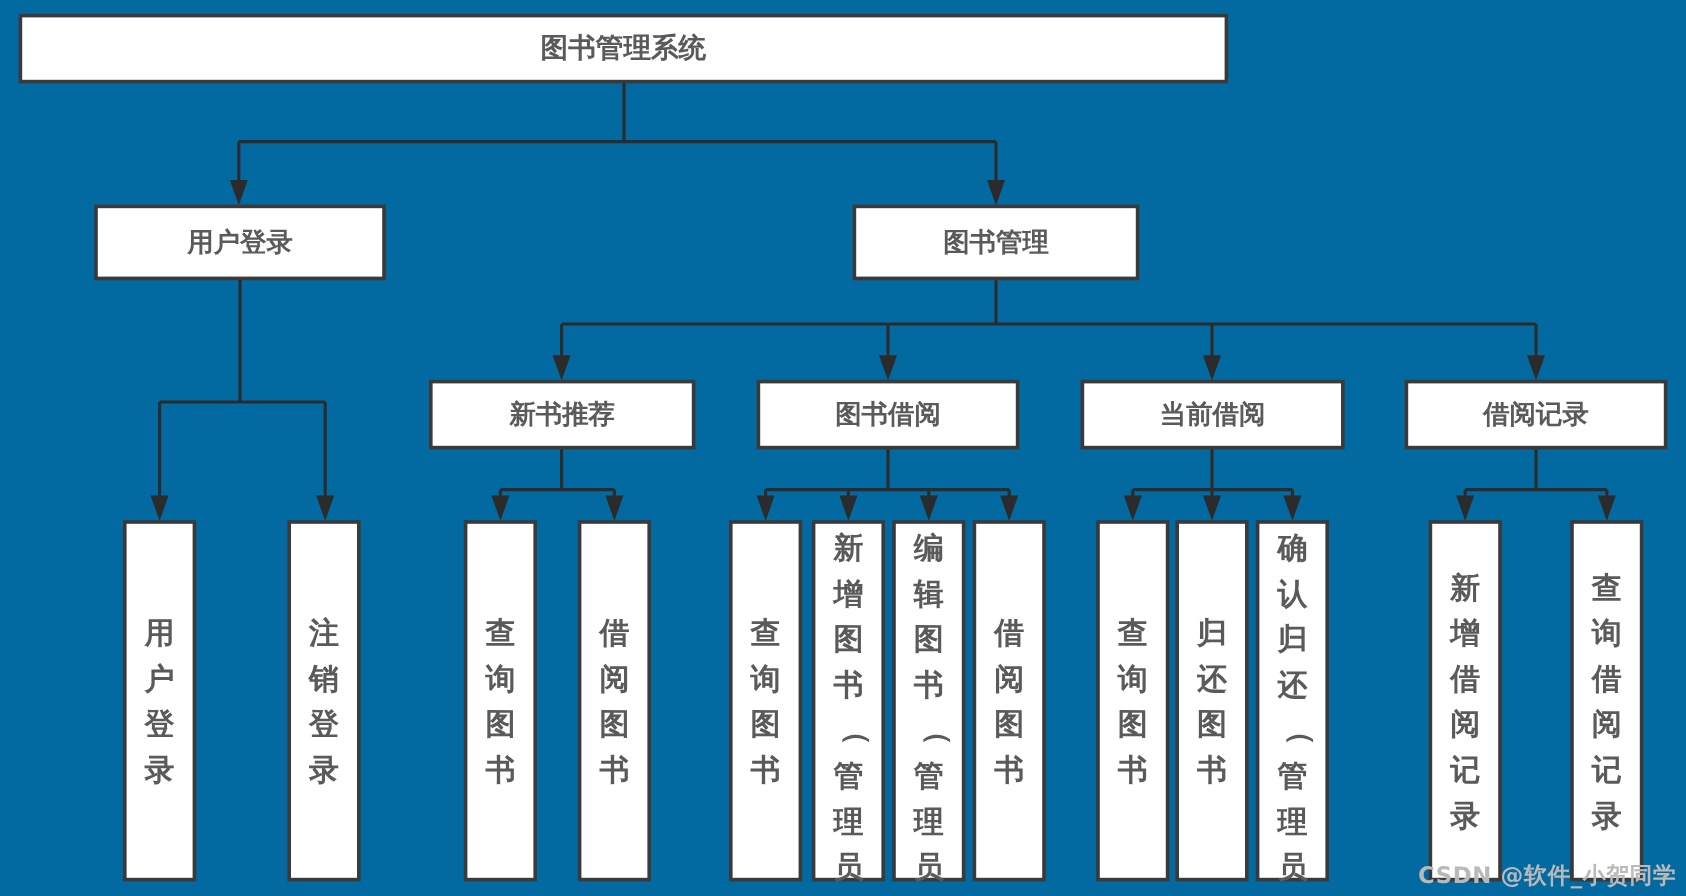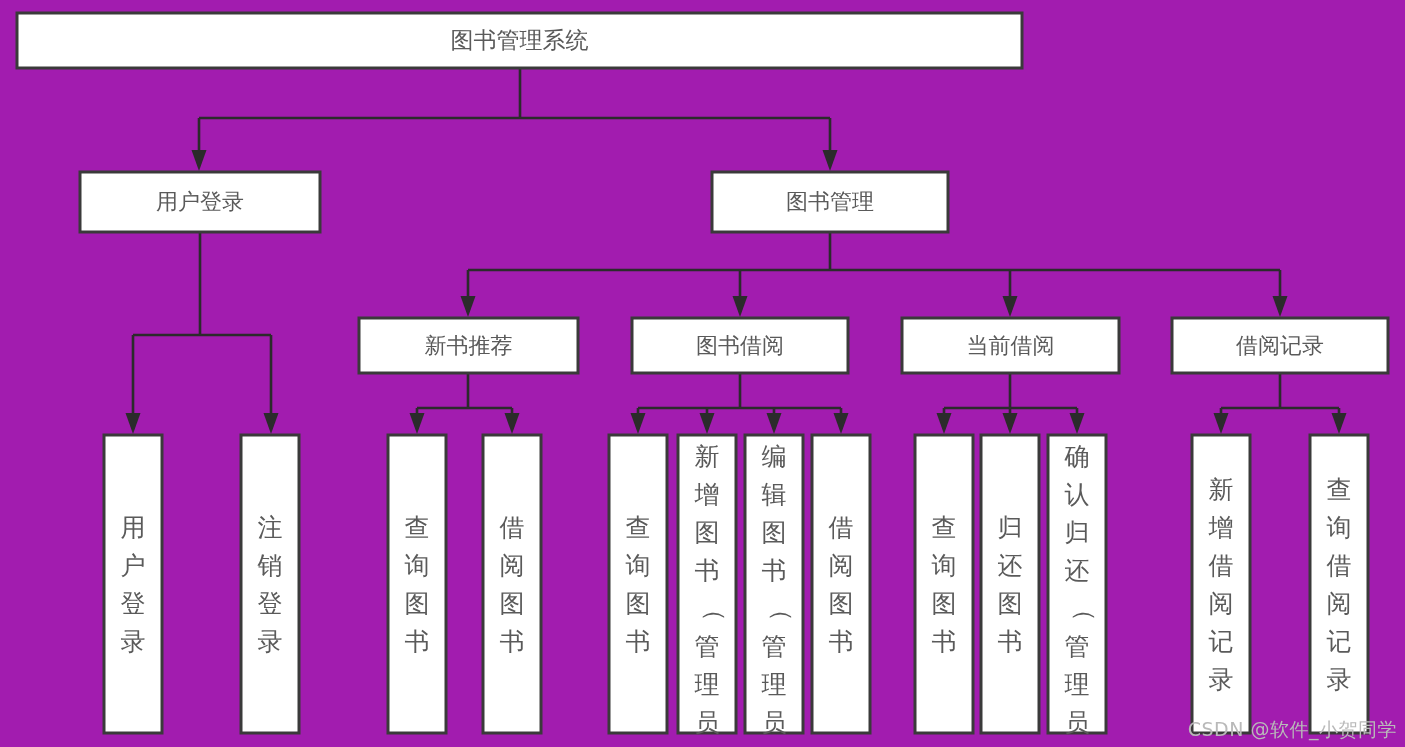--- a/index.html
+++ b/index.html
@@ -7,22 +7,23 @@
     padding: 0;
     background: #ffffff;
   }
   body {
     font-family: "DejaVu Sans", "Liberation Sans", sans-serif;
   }
   #diagram-root {
     position: relative;
     width: 1405px;
     height: 747px;
-    background: #a21caf;
+    background: #0369a1;
     overflow: hidden;
+    font-weight: bold;
   }
   svg.flow {
     position: absolute;
     top: 0;
     left: 0;
     width: 1405px;
     height: 747px;
   }
   .node-box {
     fill: #ffffff;

